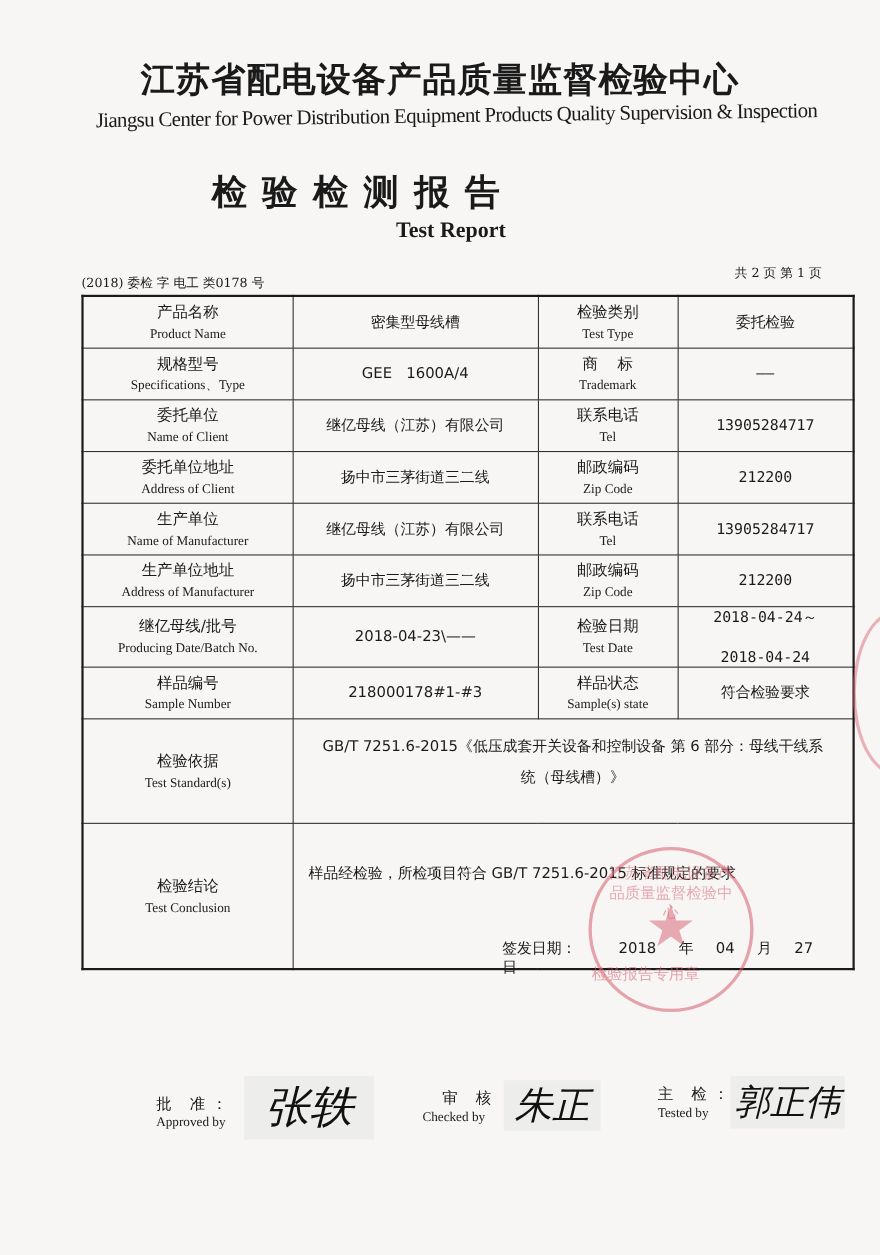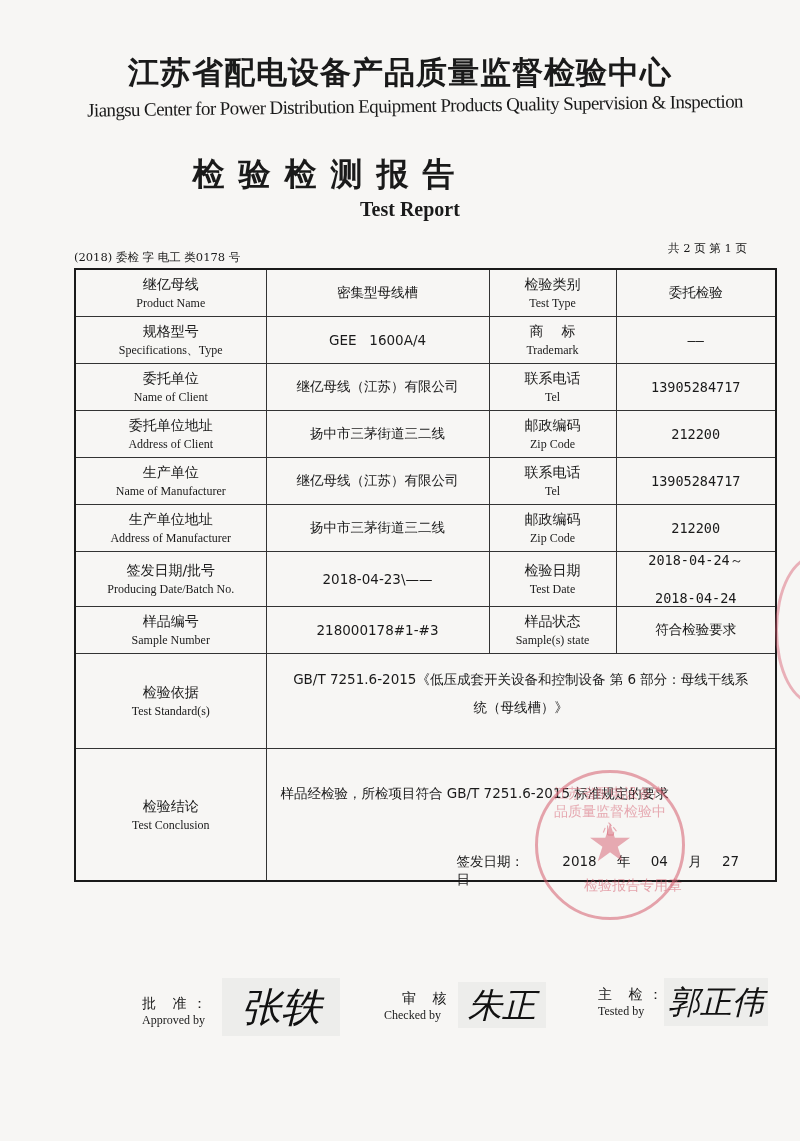--- a/index.html
+++ b/index.html
@@ -29,21 +29,21 @@
   .conclusion-wrap { position:relative; height:130px; }
   .conclusion-text { position:absolute; left:14px; top:36px; font-size:13.5px; font-family:"DejaVu Sans", sans-serif; }
   .issue-date { position:absolute; left:190px; top:104px; font-size:13.5px; font-family:"DejaVu Sans", sans-serif; word-spacing:2px; }
   .issue-date span { margin-right:14px; }
   .stamp {
     position:absolute; left:535px; top:770px; width:150px; height:150px; border-radius:50%;
     border:3px solid rgba(214,92,110,0.55); box-sizing:border-box;
   }
   .stamp .star { position:absolute; left:0; width:100%; top:44px; text-align:center; font-size:52px; color:rgba(214,92,110,0.5); line-height:52px; }
   .stamp .ring-text { position:absolute; left:10px; right:10px; top:12px; text-align:center; font-size:14px; color:rgba(214,92,110,0.5); font-family:"DejaVu Sans", sans-serif; }
-  .stamp .bottom-text { position:absolute; left:0; right:0; top:104px; text-align:right; font-size:14px; color:rgba(214,92,110,0.55); font-family:"DejaVu Sans", sans-serif; }
+  .stamp .bottom-text { position:absolute; left:0; right:0; top:104px; text-align:left; font-size:14px; color:rgba(214,92,110,0.55); font-family:"DejaVu Sans", sans-serif; }
   .edge-stamp {
     position:absolute; left:775px; top:555px; width:80px; height:150px; border-radius:50%;
     border:3px solid rgba(214,92,110,0.45); box-sizing:border-box;
   }
   .sig-block { position:absolute; font-family:"DejaVu Sans", sans-serif; }
   .sig-label-cn { font-size:14px; letter-spacing:6px; }
   .sig-label-en { font-size:12px; font-family:"Liberation Serif", serif; letter-spacing:0; }
   .sig-img {
     position:absolute; background:#ededeb; font-family:"DejaVu Serif", serif; font-style:italic;
     font-size:40px; color:#111; line-height:1; display:flex; align-items:center; justify-content:center;
@@ -62,21 +62,21 @@
 <table class="main">
   <colgroup>
     <col style="width:191px">
       <col style="width:223px">
       <col style="width:127px">
       <col style="width:160px">
   </colgroup>
   <tbody id="rows-body">
       <tr class="r47">
         <td>
-          <div class="cn" style="white-space:pre">继亿母线</div>
+          <div class="cn" style="white-space:pre">产品名称</div>
           <div class="en">Product Name</div>
         </td>
         <td class="val" style="white-space:pre">密集型母线槽</td>
         <td>
           <div class="cn" style="white-space:pre">检验类别</div>
           <div class="en">Test Type</div>
         </td>
         <td class="val num">
           <div>委托检验</div>
         </td>
@@ -146,21 +146,21 @@
         <td>
           <div class="cn" style="white-space:pre">邮政编码</div>
           <div class="en">Zip Code</div>
         </td>
         <td class="val num">
           <div>212200</div>
         </td>
       </tr>
       <tr class="r47">
         <td>
-          <div class="cn" style="white-space:pre">签发日期/批号</div>
+          <div class="cn" style="white-space:pre">继亿母线/批号</div>
           <div class="en">Producing Date/Batch No.</div>
         </td>
         <td class="val" style="white-space:pre">2018-04-23\——</td>
         <td>
           <div class="cn" style="white-space:pre">检验日期</div>
           <div class="en">Test Date</div>
         </td>
         <td class="val num">
           <div>2018-04-24～</div>
           <div style="margin-top:20px">2018-04-24</div>

